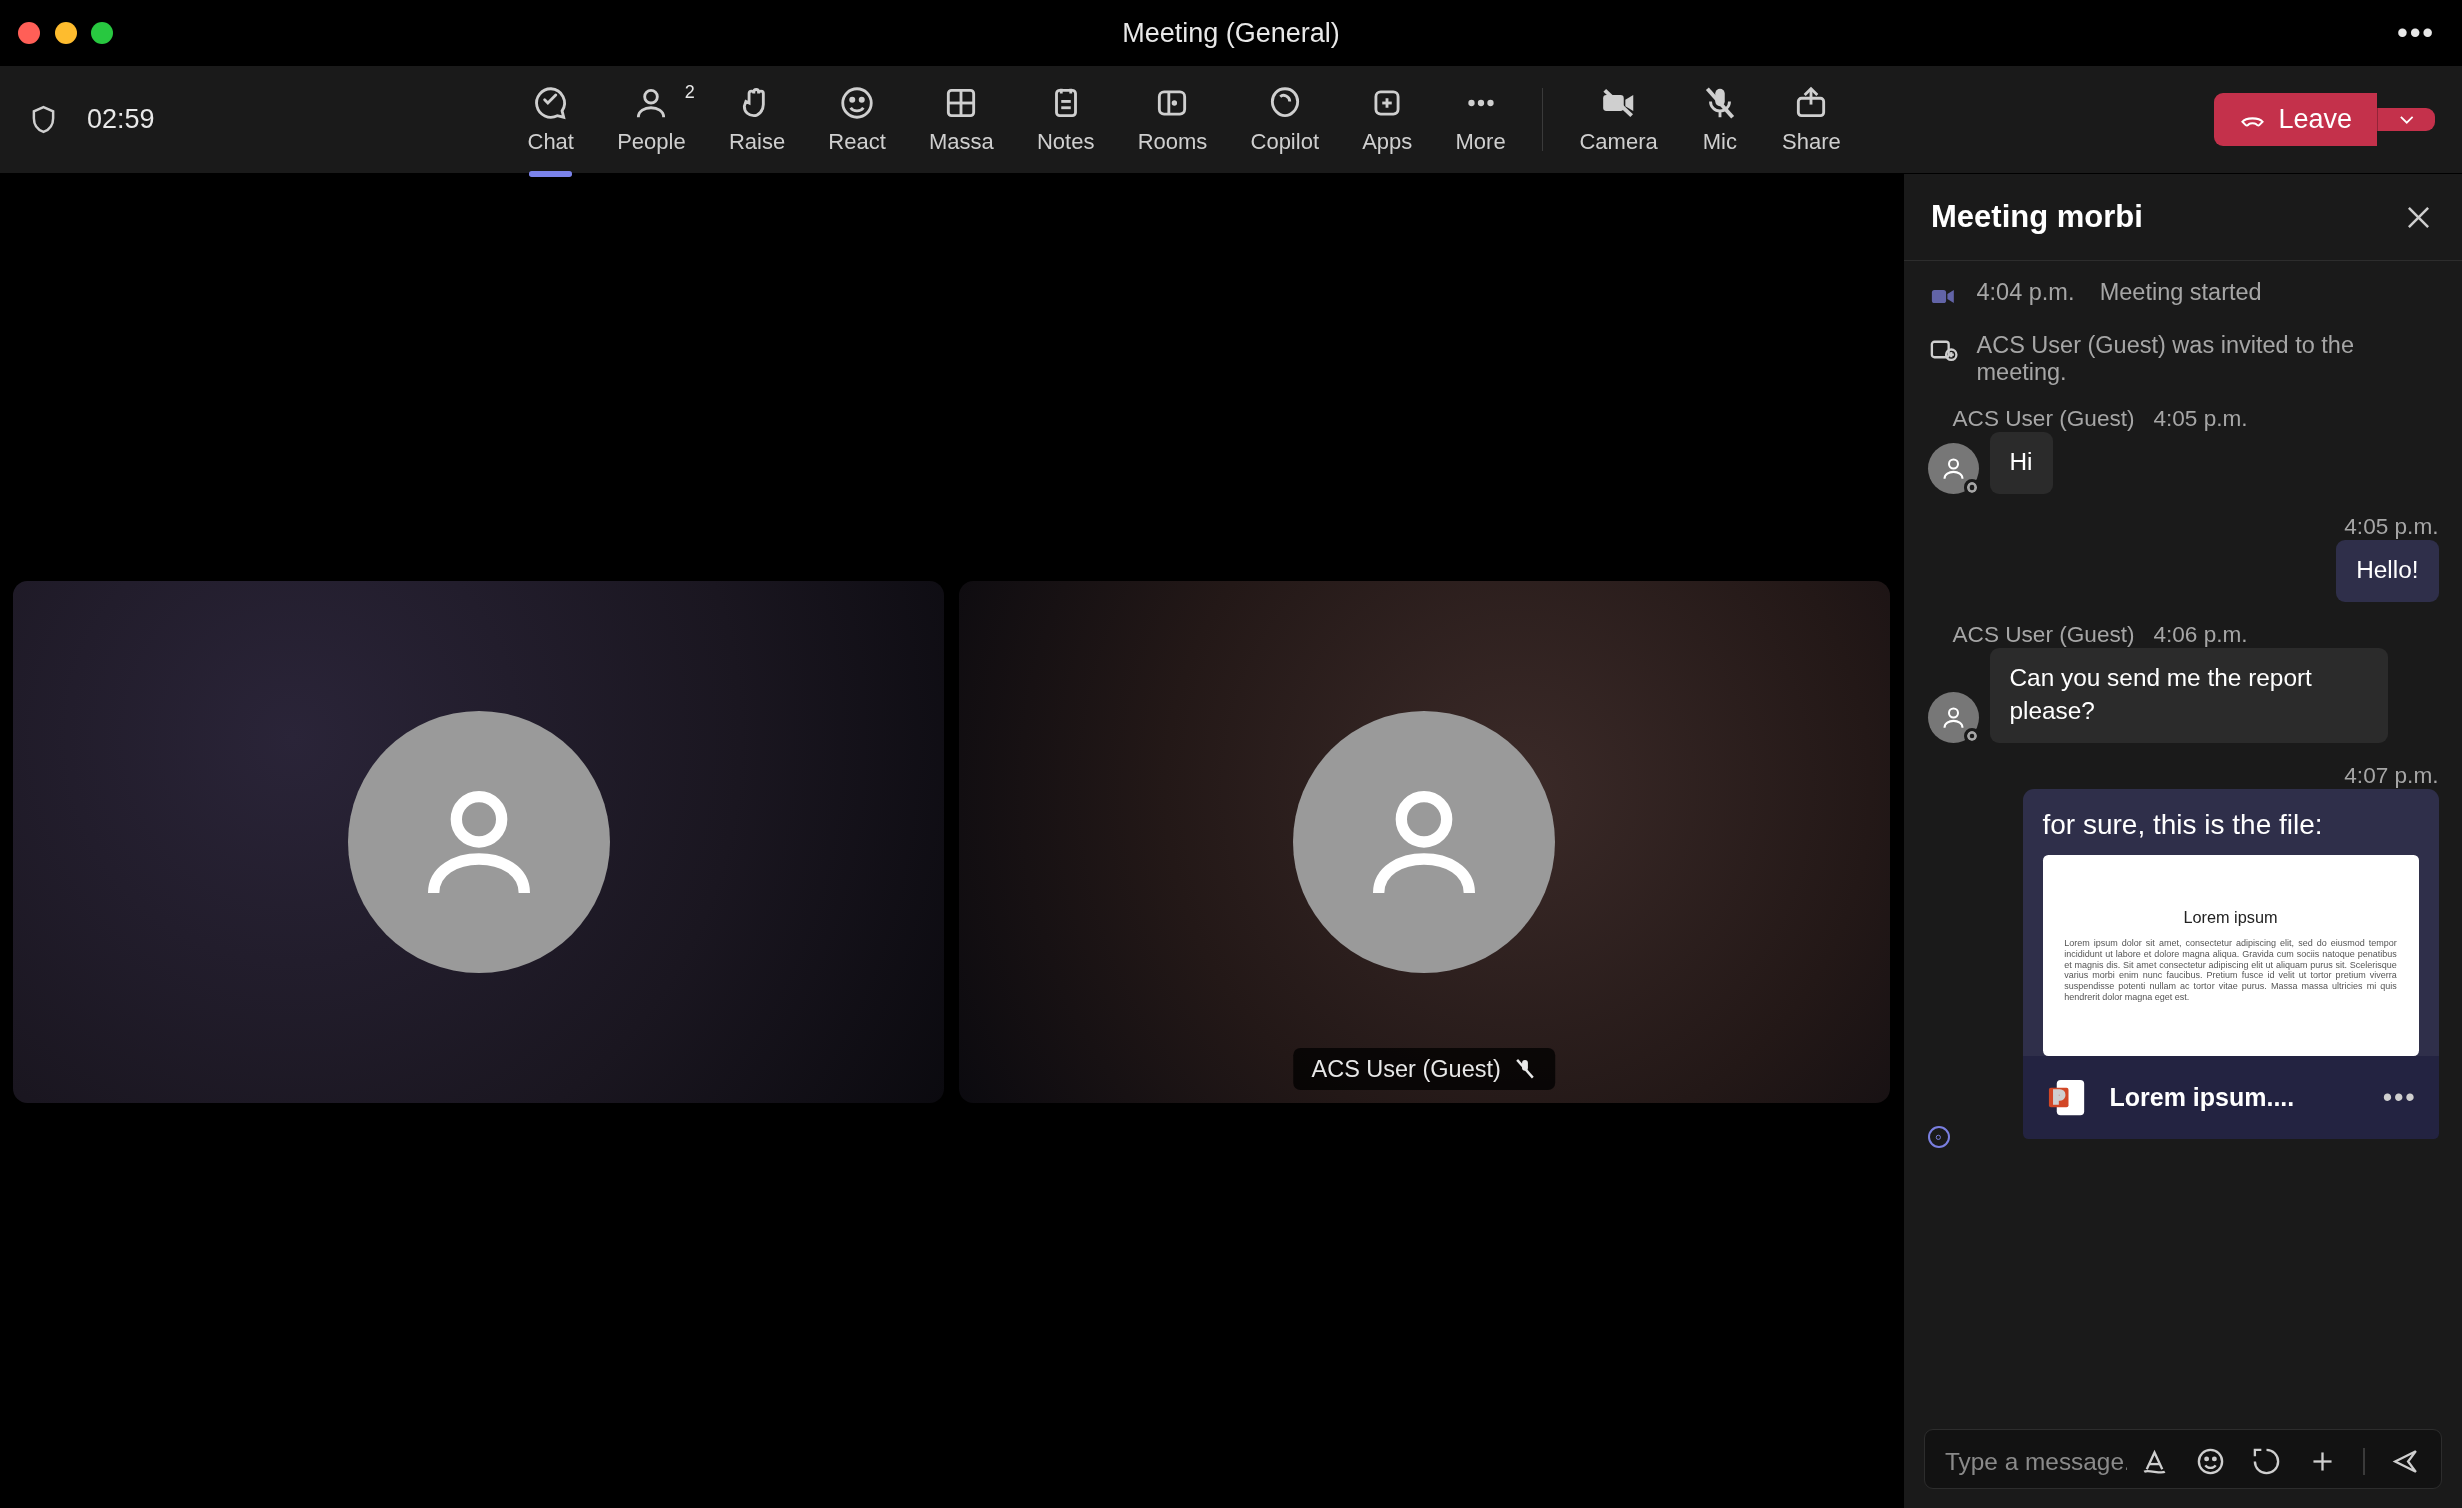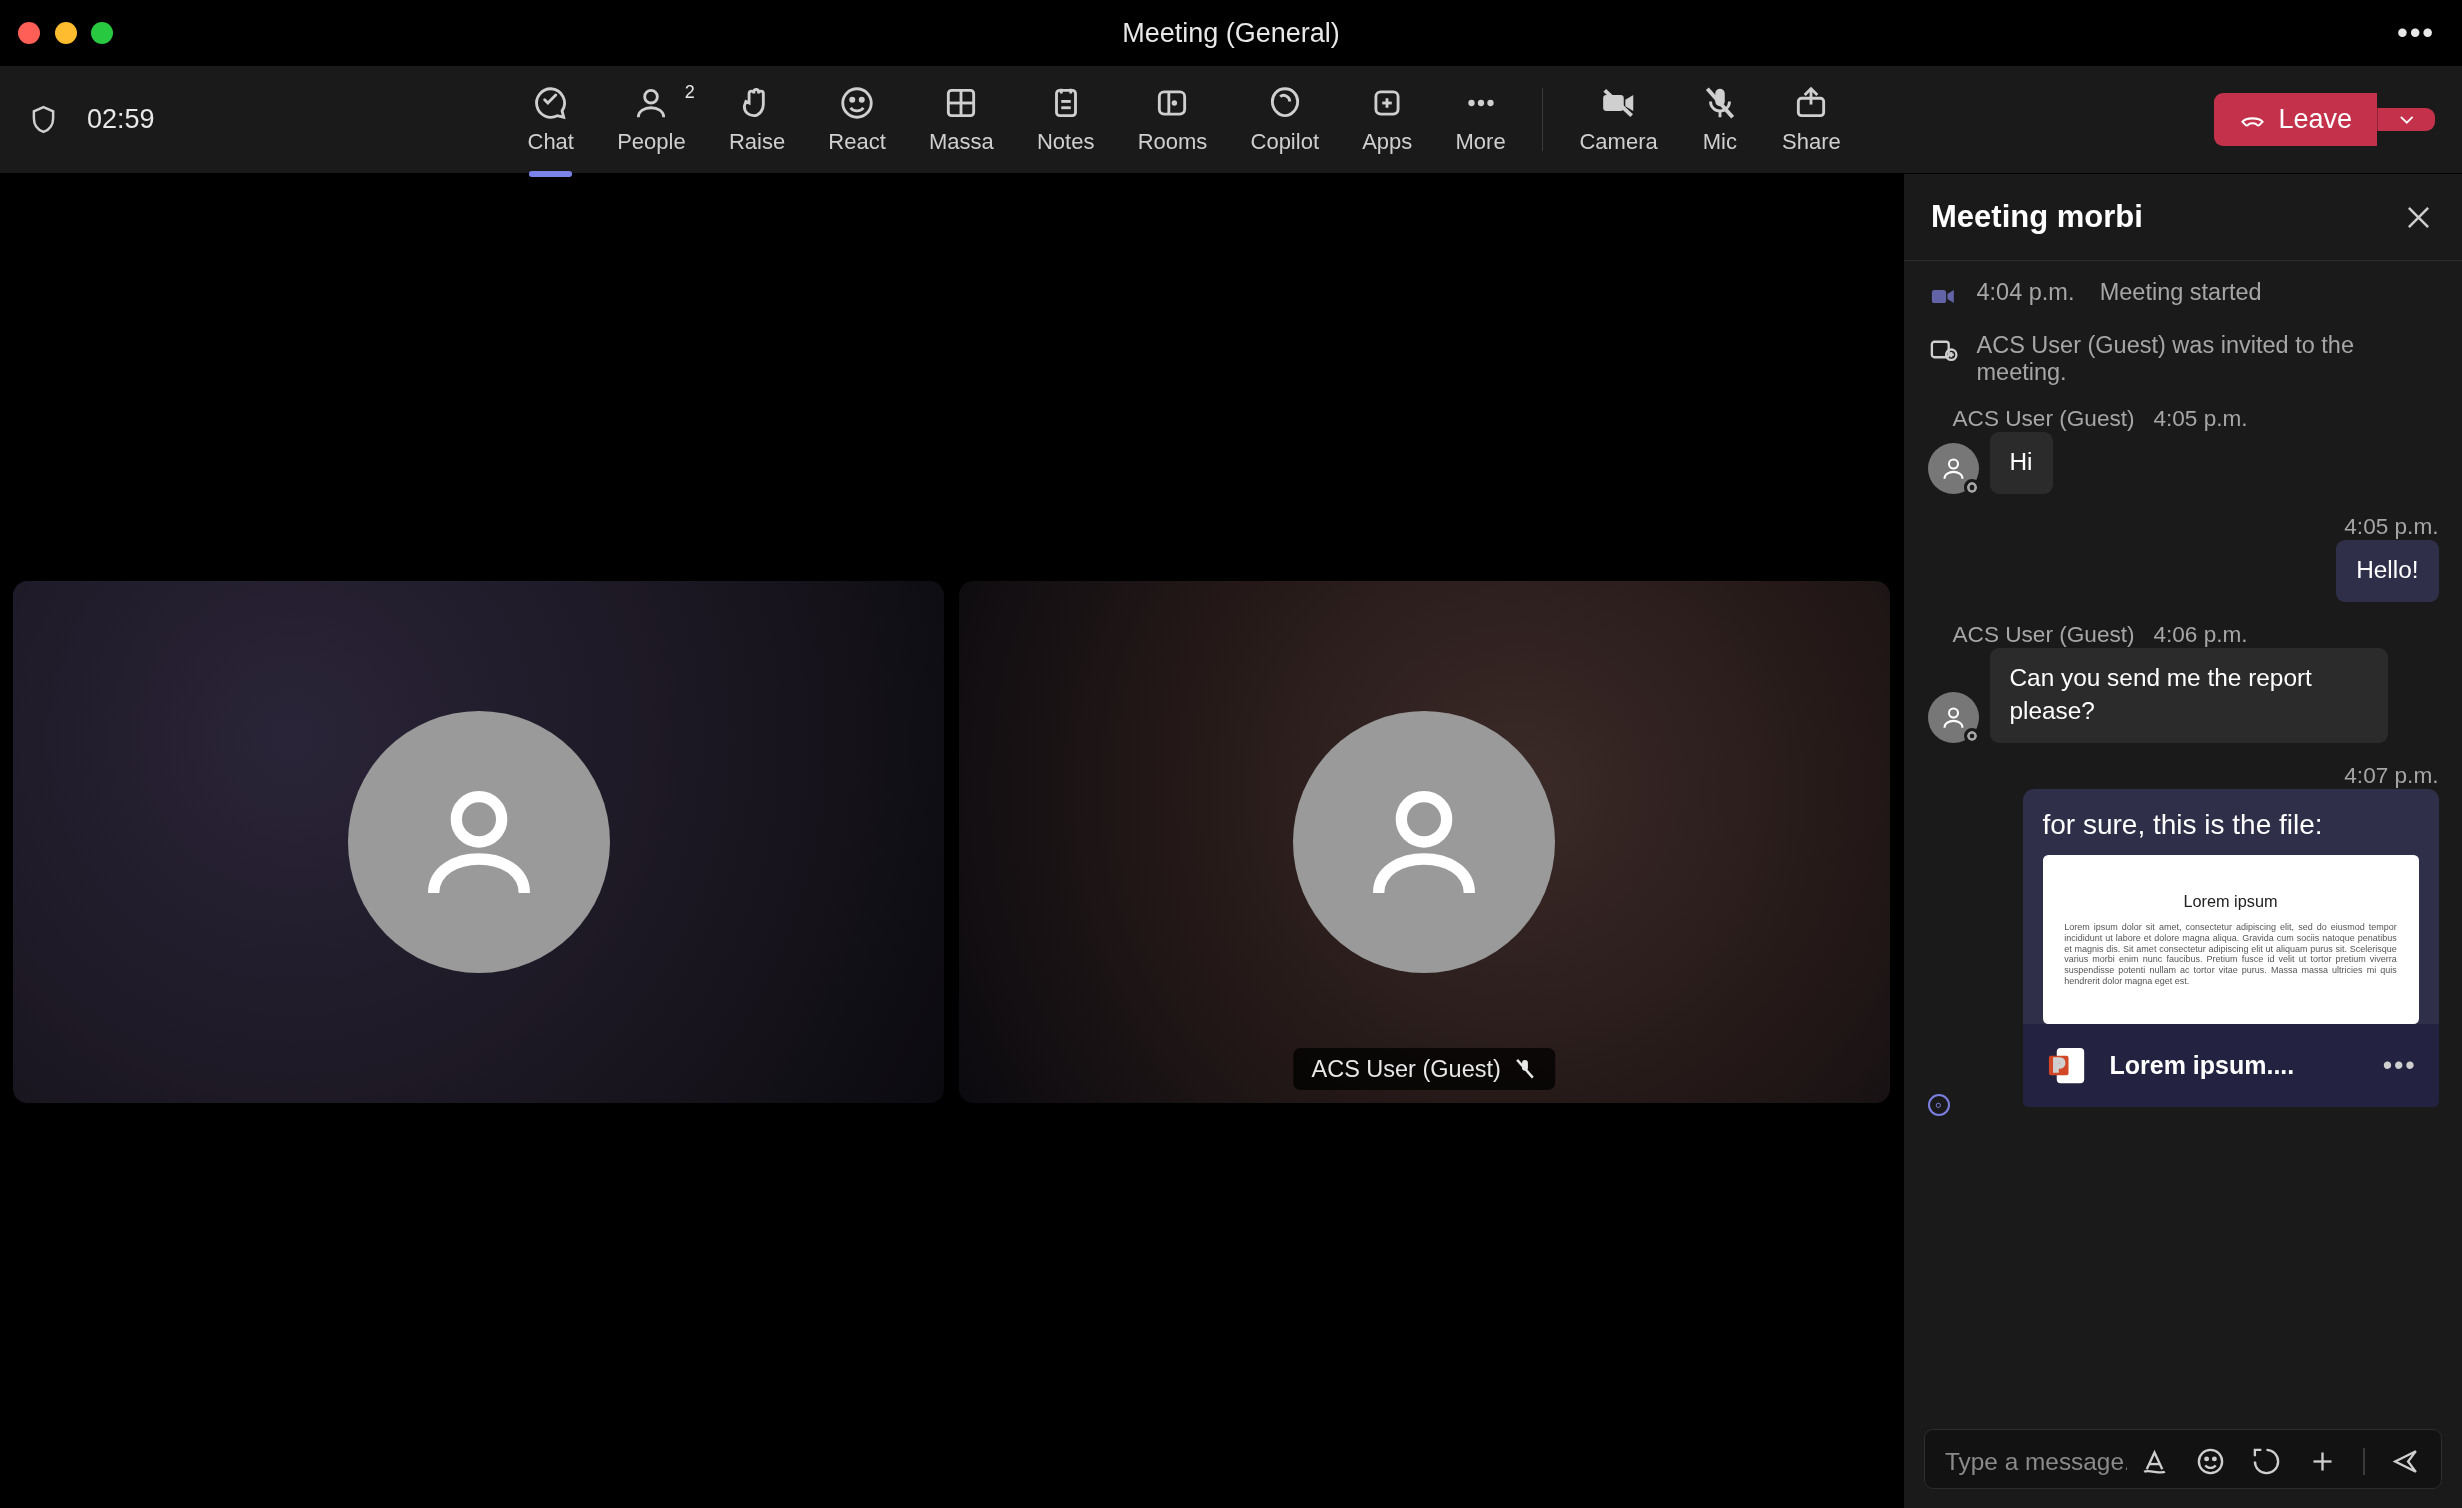--- a/index.html
+++ b/index.html
@@ -51,21 +51,21 @@
   .msg-row{ display:flex; gap:11px; align-items:flex-end;}
   .msg-left{ justify-content:flex-start;}
   .msg-right{ justify-content:flex-end;}
   .small-avatar{ width:51px; height:51px; border-radius:50%; background:#777; display:flex; align-items:center; justify-content:center; position:relative; flex-shrink:0;}
   .presence{position:absolute; right:-1.8px; bottom:-1.8px; width:16.3px;height:16.3px; border-radius:50%; background:#1a1a1a; border:3.6px solid #1a1a1a; box-shadow: inset 0 0 0 2.7px #a6a6a6;}
   .bubble{ background:#2b2b2b; border-radius:9px; padding:14.5px 20px; font-size:24.4px; color:#fff; max-width:398px; line-height:1.35;}
   .bubble.mine{ background:#2f2f4a;}
   .ts-right{ color:#a6a6a6; font-size:22.6px; text-align:right;}
   .file-card{ background:#2f2f4a; border-radius:11px; padding:20px; width:416px; align-self:flex-end;}
   .file-text{ font-size:28px; color:#fff; margin-bottom:14.5px;}
-  .file-thumb{ background:#fff; height:169px; border-radius:5.4px; display:flex; flex-direction:column; align-items:center; justify-content:center; padding:16.3px; color:#333; font-size:10px; gap:5.4px; overflow:hidden;}
+  .file-thumb{ background:#fff; height:201px; border-radius:5.4px; display:flex; flex-direction:column; align-items:center; justify-content:center; padding:16.3px; color:#333; font-size:10px; gap:5.4px; overflow:hidden;}
   .file-thumb .ttl{ font-size:16.3px; font-weight:400; color:#222; margin-bottom:5.4px;}
   .file-thumb .para{ font-size:9px; line-height:1.2; color:#555; text-align:justify; padding:0 5.4px;}
   .file-bar{ background:#232341; margin-top:0; border-radius:0 0 5.4px 5.4px; padding:18px 16.3px; display:flex; align-items:center; gap:18px; margin-left:-20px; margin-right:-20px; margin-bottom:-20px; margin-top:0; padding-left:22px; padding-right:22px;}
   .ppt-ico{ width:47px; height:47px; }
   .file-name{ font-size:25px; font-weight:600; color:#fff; flex:1; white-space:nowrap; overflow:hidden; text-overflow:ellipsis;}
   .file-more{ color:#cfcfcf; font-size:27px; letter-spacing:1.8px; cursor:pointer;}
   .read-receipt{ align-self:flex-end; width:22px; height:22px; border:2.3px solid #7a7fe0; border-radius:50%; display:flex; align-items:center; justify-content:center; color:#7a7fe0; font-size:12.7px; margin-top:-12.7px; margin-right:1.8px;}
 
   .compose{ margin:20px; background:#121212; border:0.9px solid #2d2d2d; border-radius:9px; padding:16.3px 20px 11px; display:flex; flex-direction:row; gap:12.7px;}
   .compose input{ background:transparent; border:none; outline:none; color:#e8e8e8; font-size:24.4px; width:100%;}

